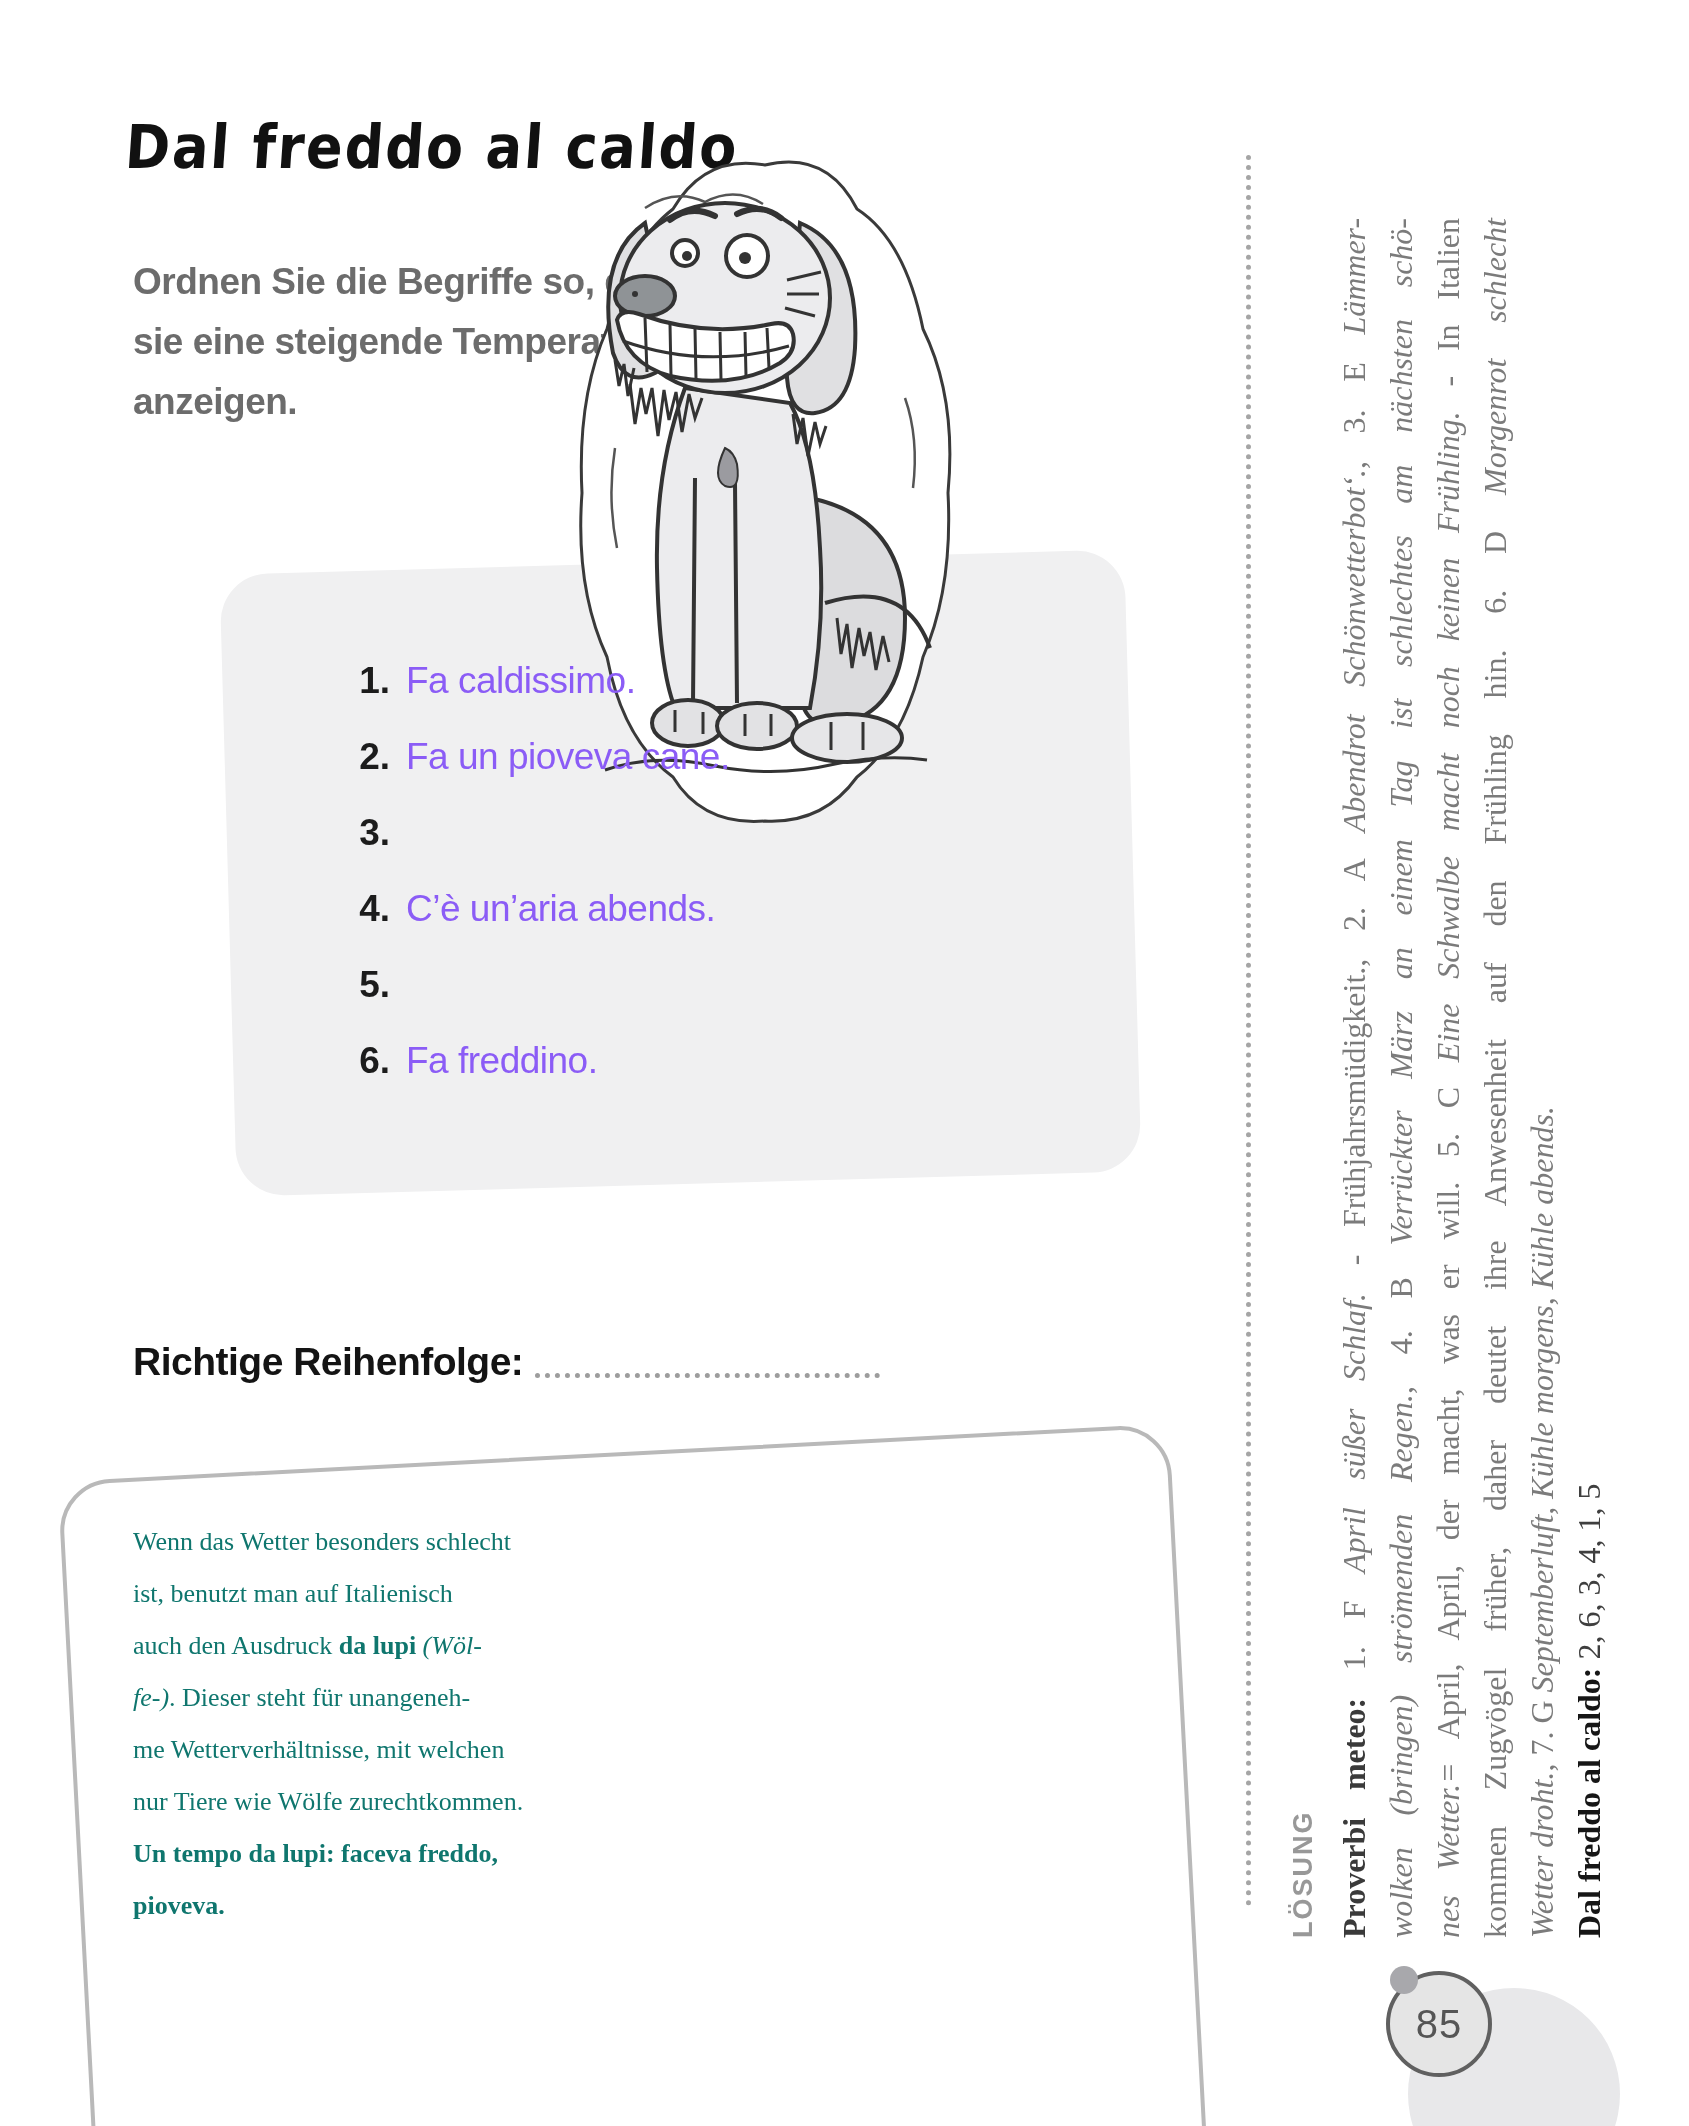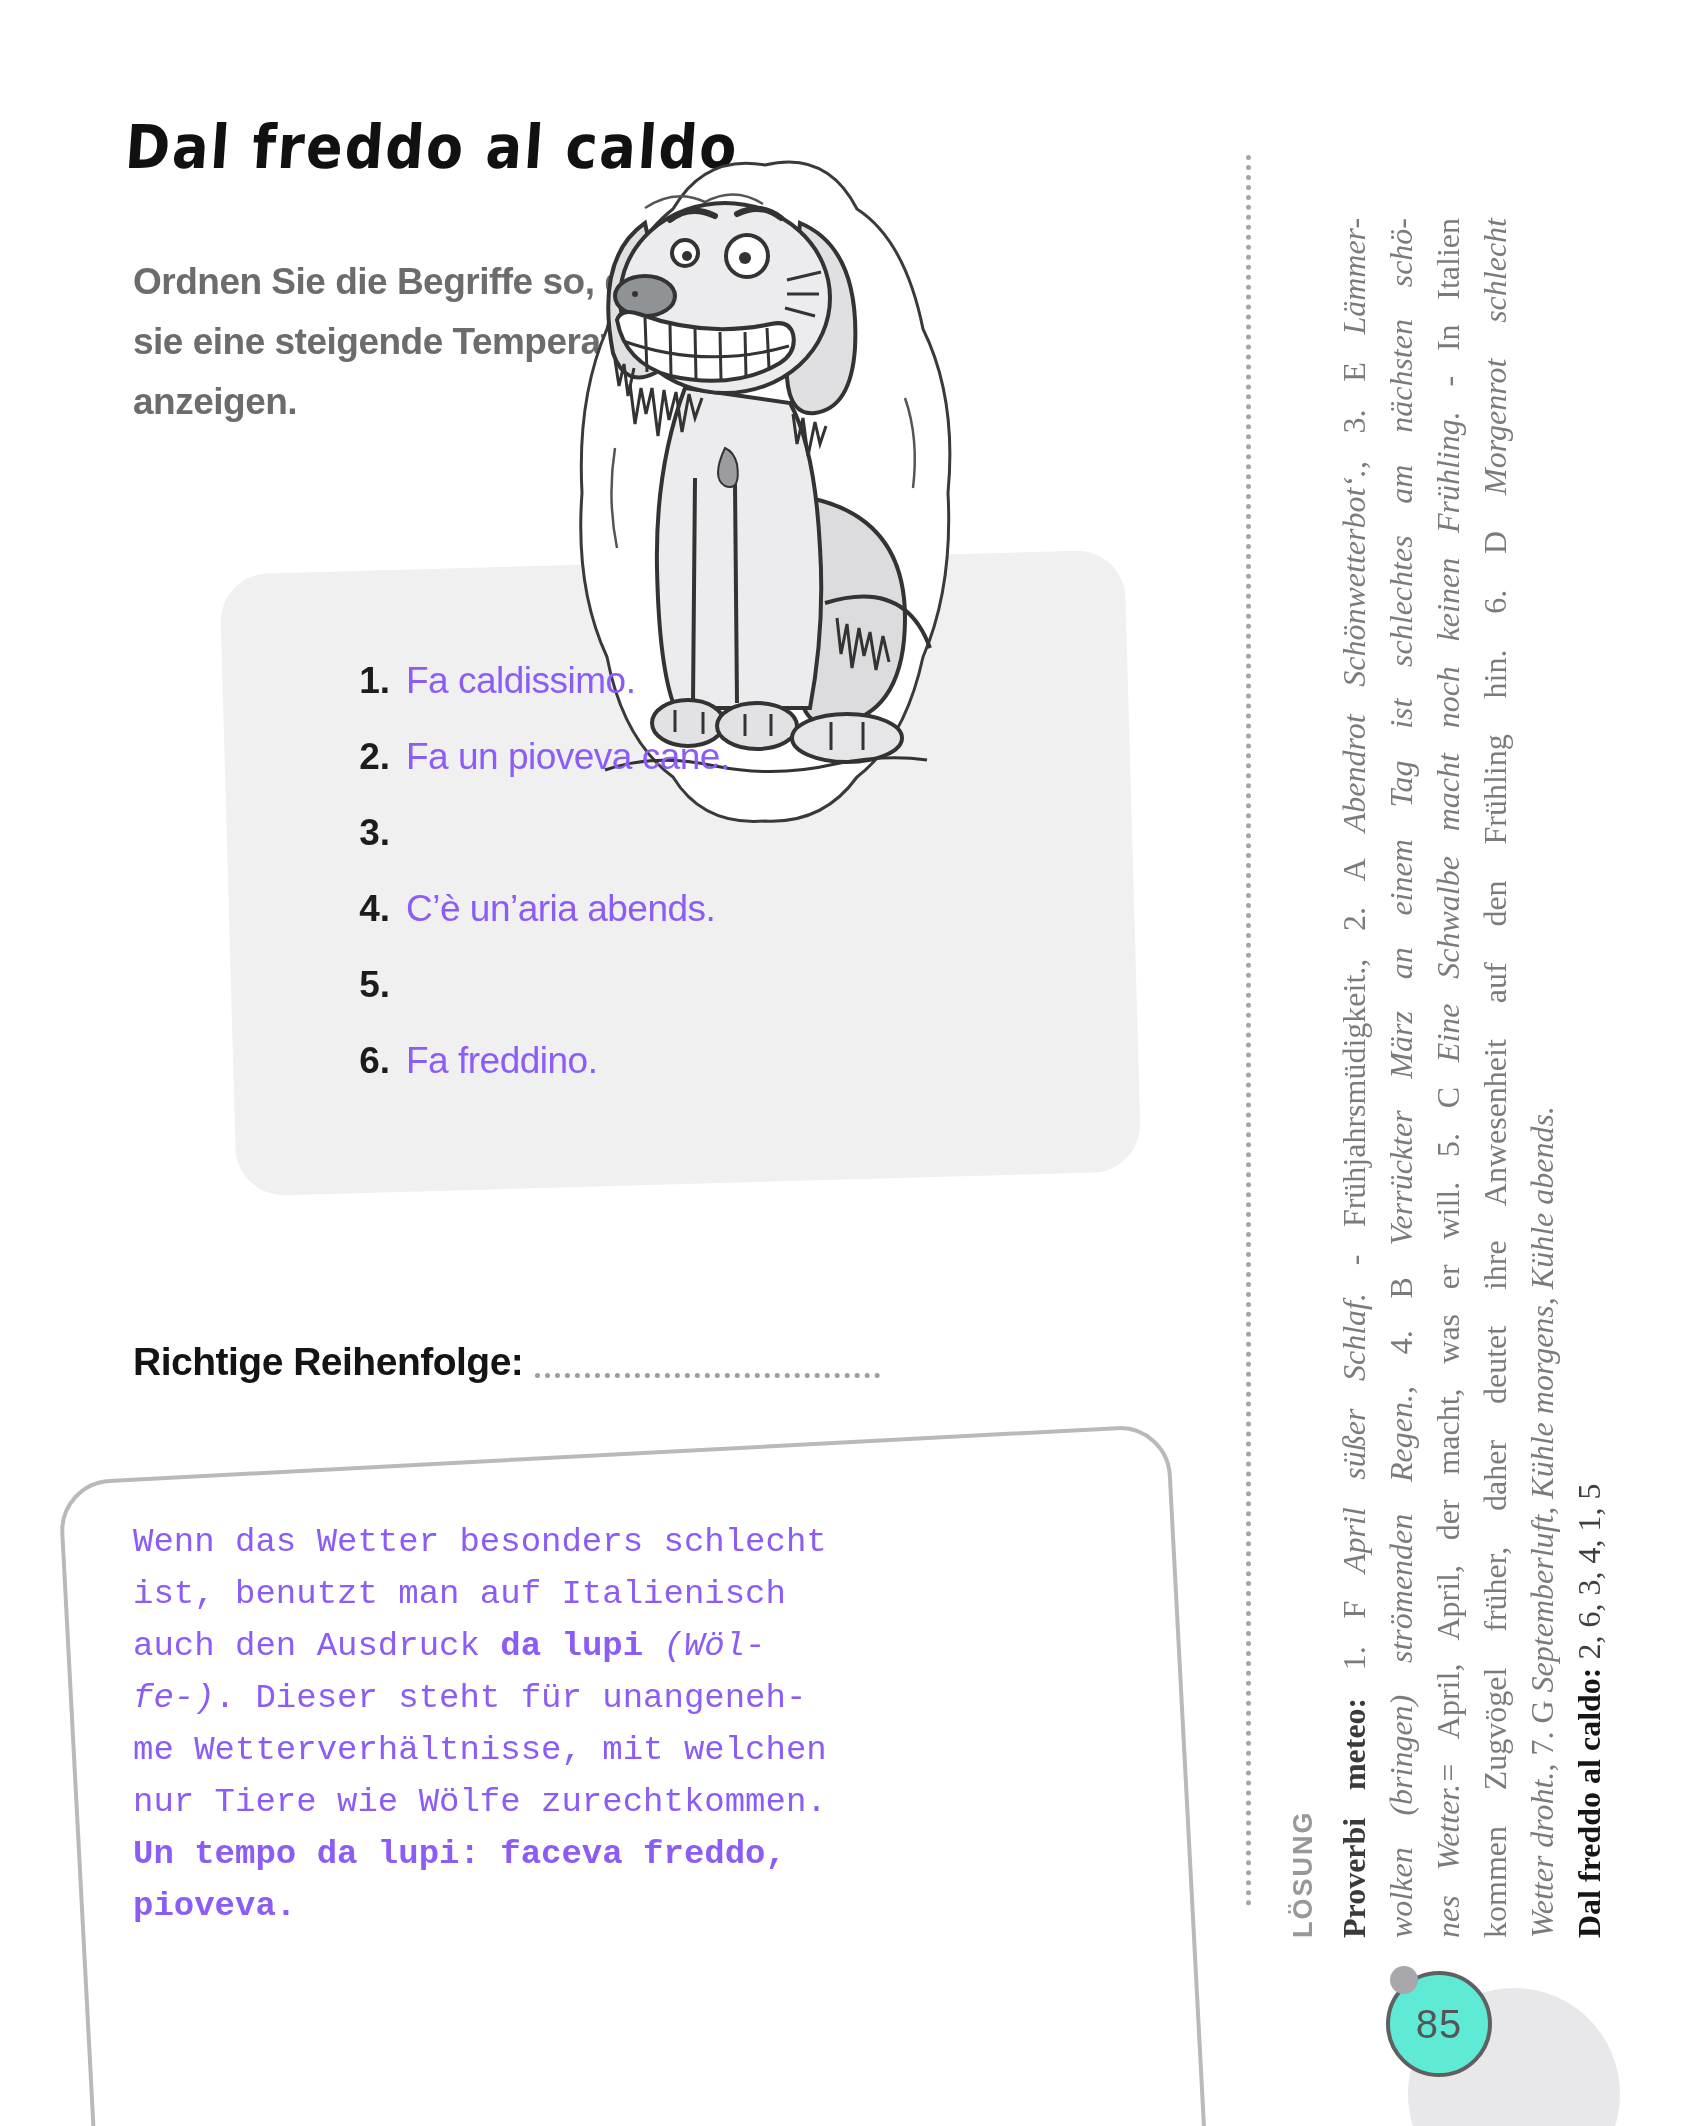--- a/index.html
+++ b/index.html
@@ -30,22 +30,22 @@
 
   
   .answer-row{position:absolute;left:133px;top:1292px;display:flex;align-items:flex-end;margin-top:48px;}
   .answer-label{font-size:39px;font-weight:700;color:#141414;letter-spacing:-0.5px;}
   .answer-dots{width:345px;height:0;border-bottom:5px dotted #9d9d9d;margin-left:12px;
                margin-bottom:6px;}
 
   
   .infobox-frame{position:absolute;left:78px;top:1452px;width:1105px;height:800px;
                  border:4px solid #b9b9b9;border-radius:52px;transform:rotate(-3deg);}
-  .infobox-text{position:absolute;left:133px;top:1516px;font-family:Liberation Mono, monospace;
-                font-size:34px;line-height:52px;color:#8b5cf6;white-space:pre;}
+  .infobox-text{position:absolute;left:133px;top:1516px;font-family:Liberation Serif, serif;
+                font-size:26px;line-height:52px;color:#0f766e;white-space:pre;}
   .seg-r{font-style:normal;font-weight:400;}
   .seg-b{font-weight:700;}
   .seg-i{font-style:italic;}
 
   
   .side-dots{position:absolute;left:1246px;top:155px;height:1752px;width:0;
              border-left:5px dotted #a5a5a5;}
   .solution-rot{position:absolute;left:0;top:0;width:1720px;
                 transform:translate(1288px,1938px) rotate(-90deg);transform-origin:0 0;}
   .sol-heading{font-size:27px;font-weight:700;color:#989898;letter-spacing:2px;
@@ -56,21 +56,21 @@
   .seg-sb{font-weight:700;font-style:normal;color:#3a3a3a;}
   .seg-sr{font-weight:400;font-style:normal;color:#7b7b7b;}
   .seg-si{font-weight:400;font-style:italic;color:#7b7b7b;}
   .seg-db{font-weight:700;font-style:normal;color:#161616;}
   .seg-dn{font-weight:400;font-style:normal;color:#3f3f3f;}
 
   
   .badge-bigcircle{position:absolute;left:1408px;top:1988px;width:212px;height:212px;
                    border-radius:50%;background:#e8e8ea;}
   .badge-circle{position:absolute;left:1386px;top:1971px;width:98px;height:98px;
-                border-radius:50%;background:#5eead4;border:4px solid #606060;
+                border-radius:50%;background:#e5e5e5;border:4px solid #606060;
                 display:flex;align-items:center;justify-content:center;}
   .badge-num{font-size:40px;color:#555;letter-spacing:1px;}
   .badge-dot{position:absolute;left:1390px;top:1966px;width:28px;height:28px;
              border-radius:50%;background:#a8a8ac;}
 </style>
 </head>
 <body>
 
 <div class="page">
 

